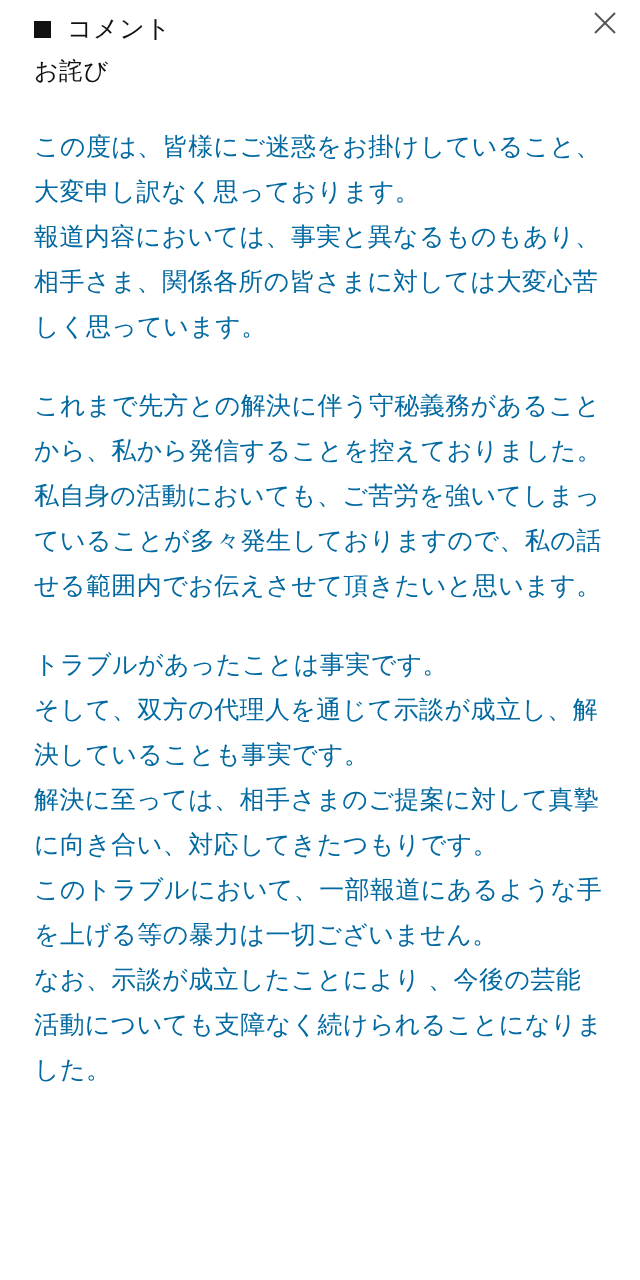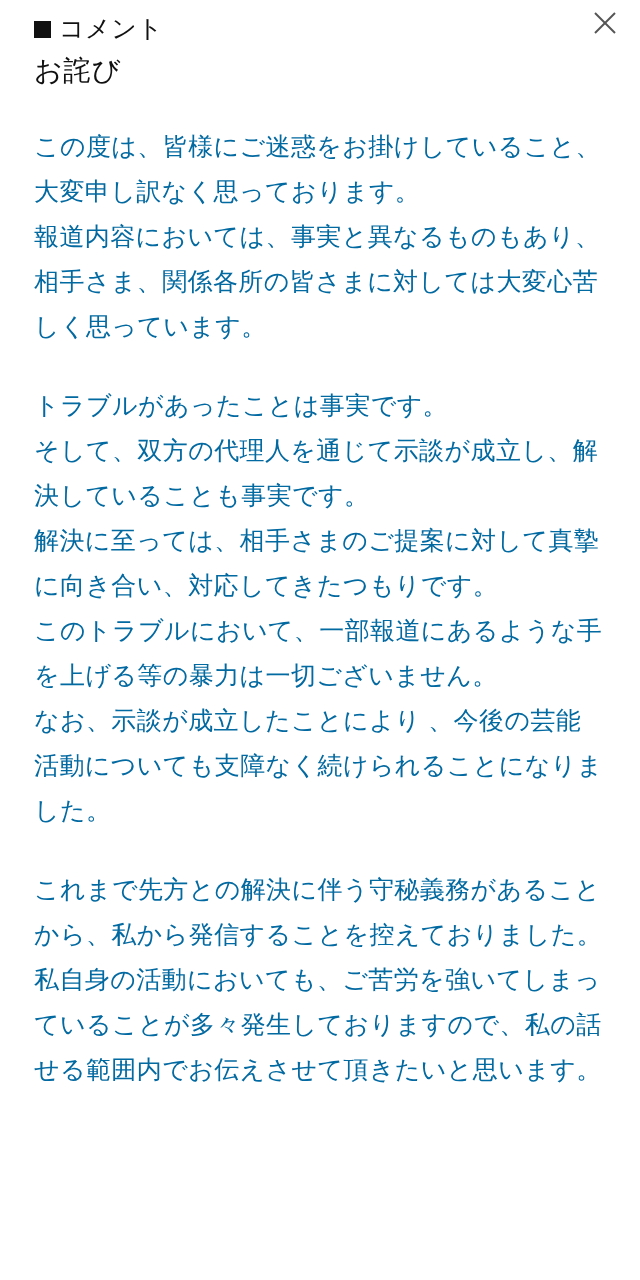--- a/index.html
+++ b/index.html
@@ -35,42 +35,42 @@
     justify-content: center;
     cursor: pointer;
   }
   .close-button svg {
     display: block;
   }
 
   .heading-row {
     display: flex;
     align-items: center;
-    gap: 8px;
+    gap: 16px;
     margin: 2px 0 0 0;
   }
   .bullet-square {
     width: 17px;
     height: 17px;
     background: #111111;
     display: inline-block;
     flex: none;
     position: relative;
     top: 1px;
   }
   .heading-text {
     font-size: 25px;
     line-height: 32px;
     letter-spacing: 0.5px;
     color: #111111;
     white-space: nowrap;
   }
 
   .subheading {
-    font-size: 28px;
+    font-size: 24px;
     line-height: 34px;
     letter-spacing: 0.5px;
     margin-top: 10px;
     color: #111111;
   }
 
   .body-block {
     font-size: 25px;
     line-height: 45px;
     letter-spacing: 0.4px;
@@ -97,21 +97,21 @@
 
   <div class="heading-row">
     <span class="bullet-square"></span>
     <span class="heading-text">コメント</span>
   </div>
 
   <div class="subheading">お詫び</div>
 
   <div class="body-block">この度は、皆様にご迷惑をお掛けしていること、大変申し訳なく思っております。
 報道内容においては、事実と異なるものもあり、相手さま、関係各所の皆さまに対しては大変心苦しく思っています。</div>
+  <div class="body-block tight">これまで先方との解決に伴う守秘義務があることから、私から発信することを控えておりました。
+私自身の活動においても、ご苦労を強いてしまっていることが多々発生しておりますので、私の話せる範囲内でお伝えさせて頂きたいと思います。</div>
   <div class="body-block tight">トラブルがあったことは事実です。
 そして、双方の代理人を通じて示談が成立し、解決していることも事実です。
 解決に至っては、相手さまのご提案に対して真摯に向き合い、対応してきたつもりです。
 このトラブルにおいて、一部報道にあるような手を上げる等の暴力は一切ございません。
 なお、示談が成立したことにより 、今後の芸能活動についても支障なく続けられることになりました。</div>
-  <div class="body-block tight">これまで先方との解決に伴う守秘義務があることから、私から発信することを控えておりました。
-私自身の活動においても、ご苦労を強いてしまっていることが多々発生しておりますので、私の話せる範囲内でお伝えさせて頂きたいと思います。</div>
 
 </div>
 
 </body></html>

